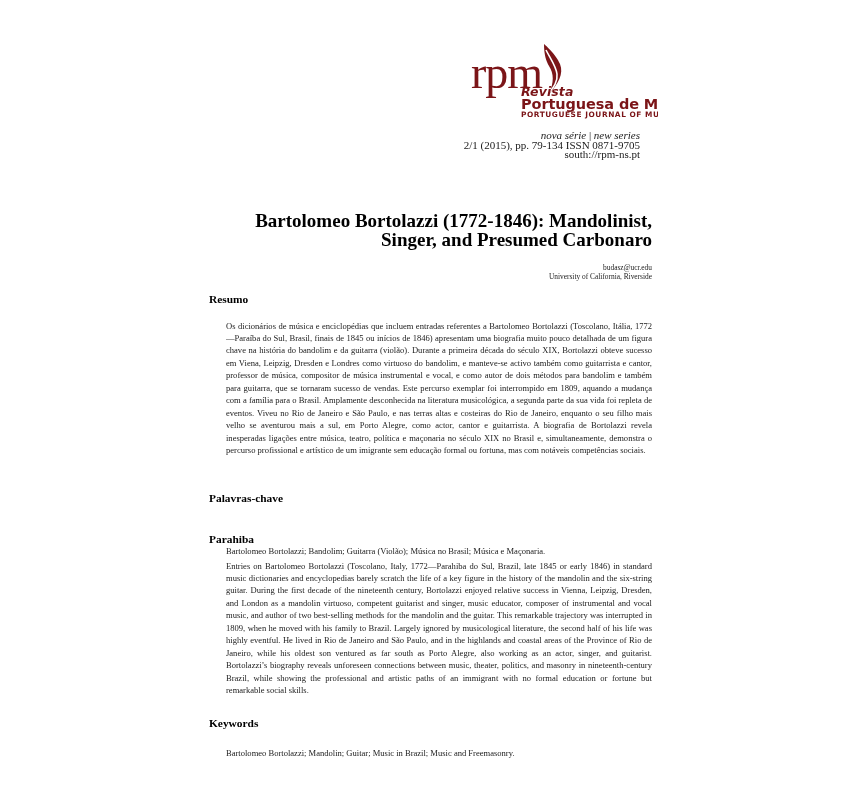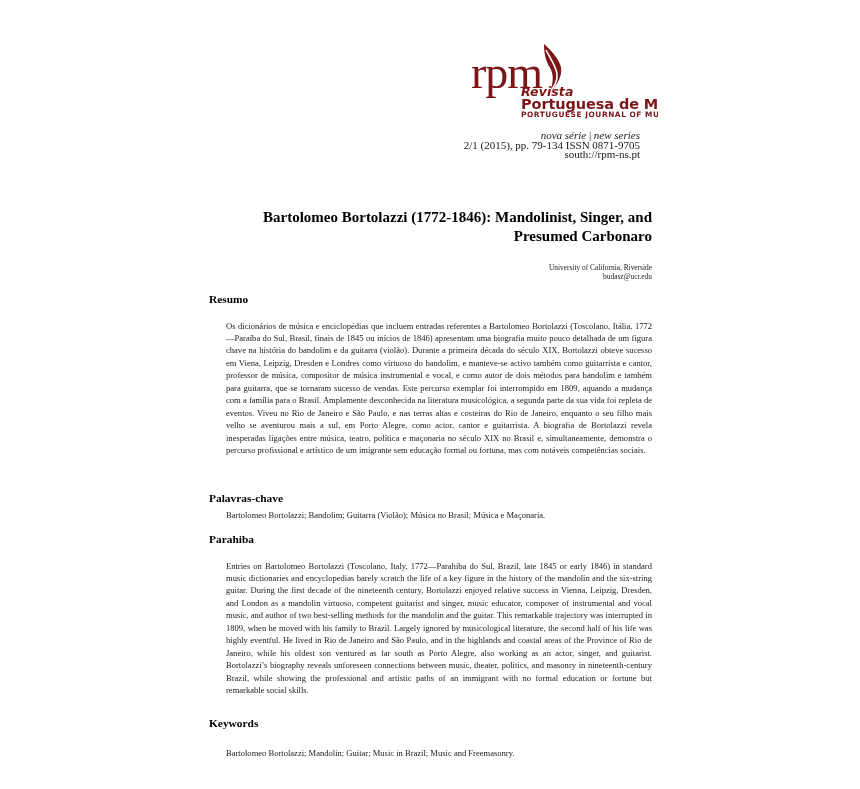--- a/index.html
+++ b/index.html
@@ -108,21 +108,21 @@
   .citation .it { font-style: italic; }
 
   
   .title {
     position: absolute;
     left: 209px;
     top: 198px;
     width: 443px;
     text-align: right;
     font-family: "Liberation Serif", "DejaVu Serif", serif;
-    font-size: 15px;
+    font-size: 19px;
     line-height: 19px;
     font-weight: bold;
     color: #000000;
   }
 
   
   .author {
     position: absolute;
     left: 209px;
     top: 243px;
@@ -174,21 +174,21 @@
     font-family: "Liberation Serif", "DejaVu Serif", serif;
     font-size: 8.55px;
     line-height: 12.45px;
     text-align: left;
     color: #1a1a1a;
   }
 
   #head-resumo { top: 293px; }
   #text-resumo { top: 311px; }
   #head-palavras { top: 492px; }
-  #text-palavras { top: 500px; }
+  #text-palavras { top: 536px; }
   #head-abstract { top: 533px; }
   #text-abstract { top: 551px; }
   #head-keywords { top: 717px; }
   #text-keywords { top: 738px; }
 </style>
 </head>
 <body>
 
 <div class="page">
 
@@ -211,22 +211,22 @@
       <span>|</span>
       <span class="it">new series</span>
     </div>
     <div>2/1 (2015), pp. 79-134  ISSN 0871-9705</div>
     <div>south://rpm-ns.pt</div>
   </div>
 
   <h1 class="title">Bartolomeo Bortolazzi (1772-1846): Mandolinist, Singer, and Presumed Carbonaro</h1>
 
   <div class="affil">
+    <div>budasz@ucr.edu</div>
     <div>University of California, Riverside</div>
-    <div>budasz@ucr.edu</div>
   </div>
 
   <div class="section-head" id="head-resumo">Resumo</div>
   <p class="body-text" id="text-resumo">Os dicionários de música e enciclopédias que incluem entradas referentes a Bartolomeo Bortolazzi (Toscolano, Itália, 1772—Paraíba do Sul, Brasil, finais de 1845 ou inícios de 1846) apresentam uma biografia muito pouco detalhada de um figura chave na história do bandolim e da guitarra (violão). Durante a primeira década do século XIX, Bortolazzi obteve sucesso em Viena, Leipzig, Dresden e Londres como virtuoso do bandolim, e manteve-se activo também como guitarrista e cantor, professor de música, compositor de música instrumental e vocal, e como autor de dois métodos para bandolim e também para guitarra, que se tornaram sucesso de vendas. Este percurso exemplar foi interrompido em 1809, aquando a mudança com a família para o Brasil. Amplamente desconhecida na literatura musicológica, a segunda parte da sua vida foi repleta de eventos. Viveu no Rio de Janeiro e São Paulo, e nas terras altas e costeiras do Rio de Janeiro, enquanto o seu filho mais velho se aventurou mais a sul, em Porto Alegre, como actor, cantor e guitarrista. A biografia de Bortolazzi revela inesperadas ligações entre música, teatro, política e maçonaria no século XIX no Brasil e, simultaneamente, demonstra o percurso profissional e artístico de um imigrante sem educação formal ou fortuna, mas com notáveis competências sociais.</p>
 
   <div class="section-head" id="head-palavras">Palavras-chave</div>
   <p class="kw-text" id="text-palavras">Bartolomeo Bortolazzi; Bandolim; Guitarra (Violão); Música no Brasil; Música e Maçonaria.</p>
 
   <div class="section-head" id="head-abstract">Parahiba</div>
   <p class="body-text" id="text-abstract">Entries on Bartolomeo Bortolazzi (Toscolano, Italy, 1772—Parahiba do Sul, Brazil, late 1845 or early 1846) in standard music dictionaries and encyclopedias barely scratch the life of a key figure in the history of the mandolin and the six-string guitar. During the first decade of the nineteenth century, Bortolazzi enjoyed relative success in Vienna, Leipzig, Dresden, and London as a mandolin virtuoso, competent guitarist and singer, music educator, composer of instrumental and vocal music, and author of two best-selling methods for the mandolin and the guitar. This remarkable trajectory was interrupted in 1809, when he moved with his family to Brazil. Largely ignored by musicological literature, the second half of his life was highly eventful. He lived in Rio de Janeiro and São Paulo, and in the highlands and coastal areas of the Province of Rio de Janeiro, while his oldest son ventured as far south as Porto Alegre, also working as an actor, singer, and guitarist. Bortolazzi’s biography reveals unforeseen connections between music, theater, politics, and masonry in nineteenth-century Brazil, while showing the professional and artistic paths of an immigrant with no formal education or fortune but remarkable social skills.</p>

